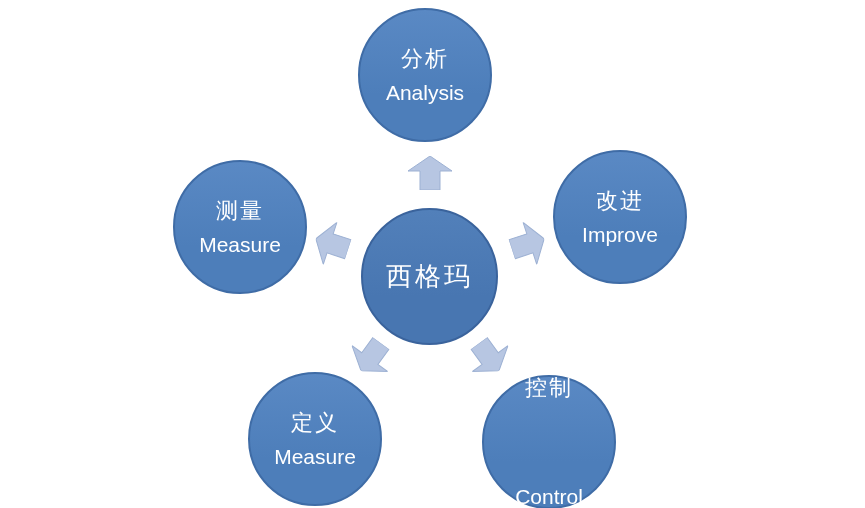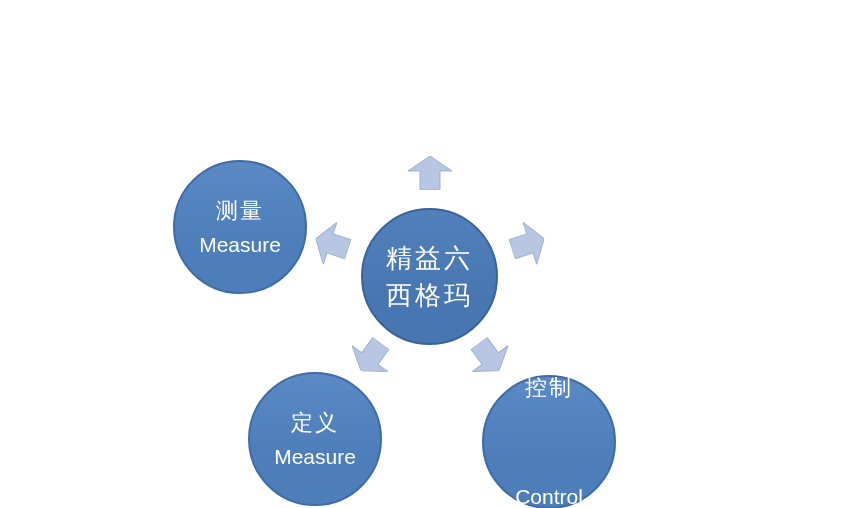--- a/index.html
+++ b/index.html
@@ -106,35 +106,42 @@
   <svg class="arrow arrow-lower-right" viewBox="0 0 44 34">
     <polygon points="22,0 44,15 32,15 32,34 12,34 12,15 0,15"></polygon>
   </svg>
   <svg class="arrow arrow-lower-left" viewBox="0 0 44 34">
     <polygon points="22,0 44,15 32,15 32,34 12,34 12,15 0,15"></polygon>
   </svg>
   <svg class="arrow arrow-upper-left" viewBox="0 0 44 34">
     <polygon points="22,0 44,15 32,15 32,34 12,34 12,15 0,15"></polygon>
   </svg>
 
+  <div class="circle node node-analysis">
+    <span class="zh">分析</span>
+    <span class="en">Analysis</span>
+  </div>
 
   <div class="circle node node-measure">
     <span class="zh">测量</span>
     <span class="en">Measure</span>
   </div>
 
+  <div class="circle node node-improve">
+    <span class="zh">改进</span>
+    <span class="en">Improve</span>
+  </div>
 
   <div class="circle node node-define">
     <span class="zh">定义</span>
     <span class="en">Measure</span>
   </div>
 
   <div class="circle node node-control">
     <span class="zh">控制</span>
     <span class="en">Control</span>
   </div>
 
   <div class="circle center-node">
-    <span class="line">精益六</span>
     <span class="line">西格玛</span>
   </div>
 
 </div>
 
 </body></html>

